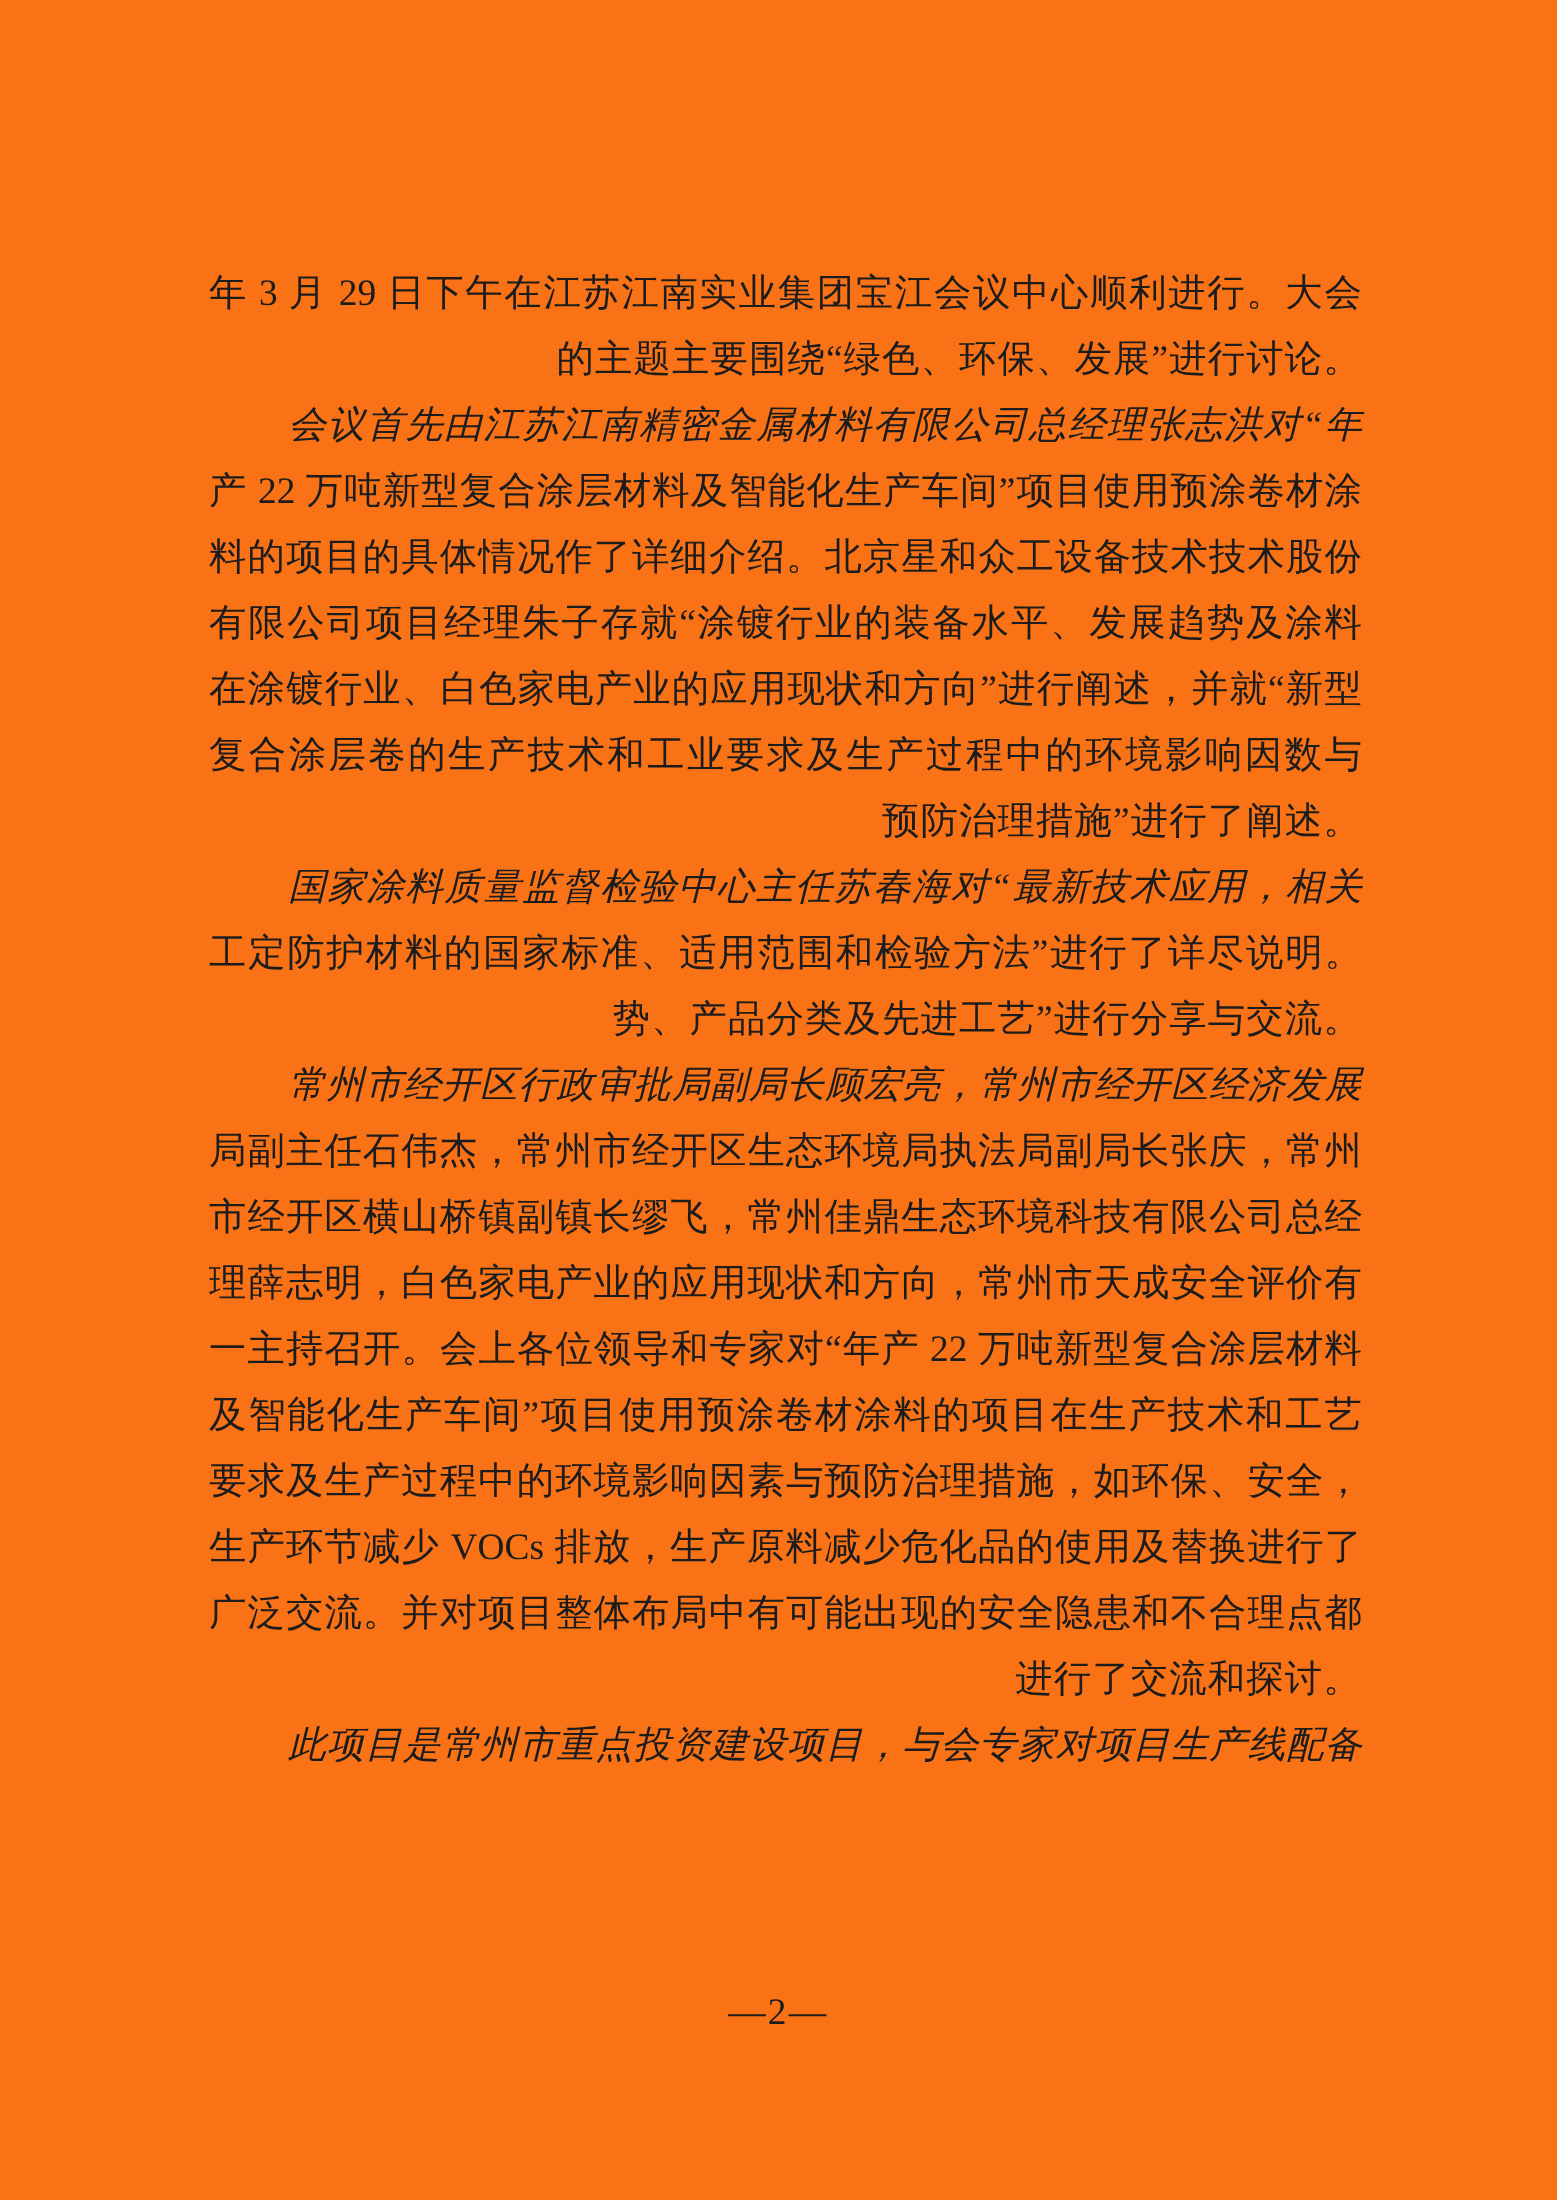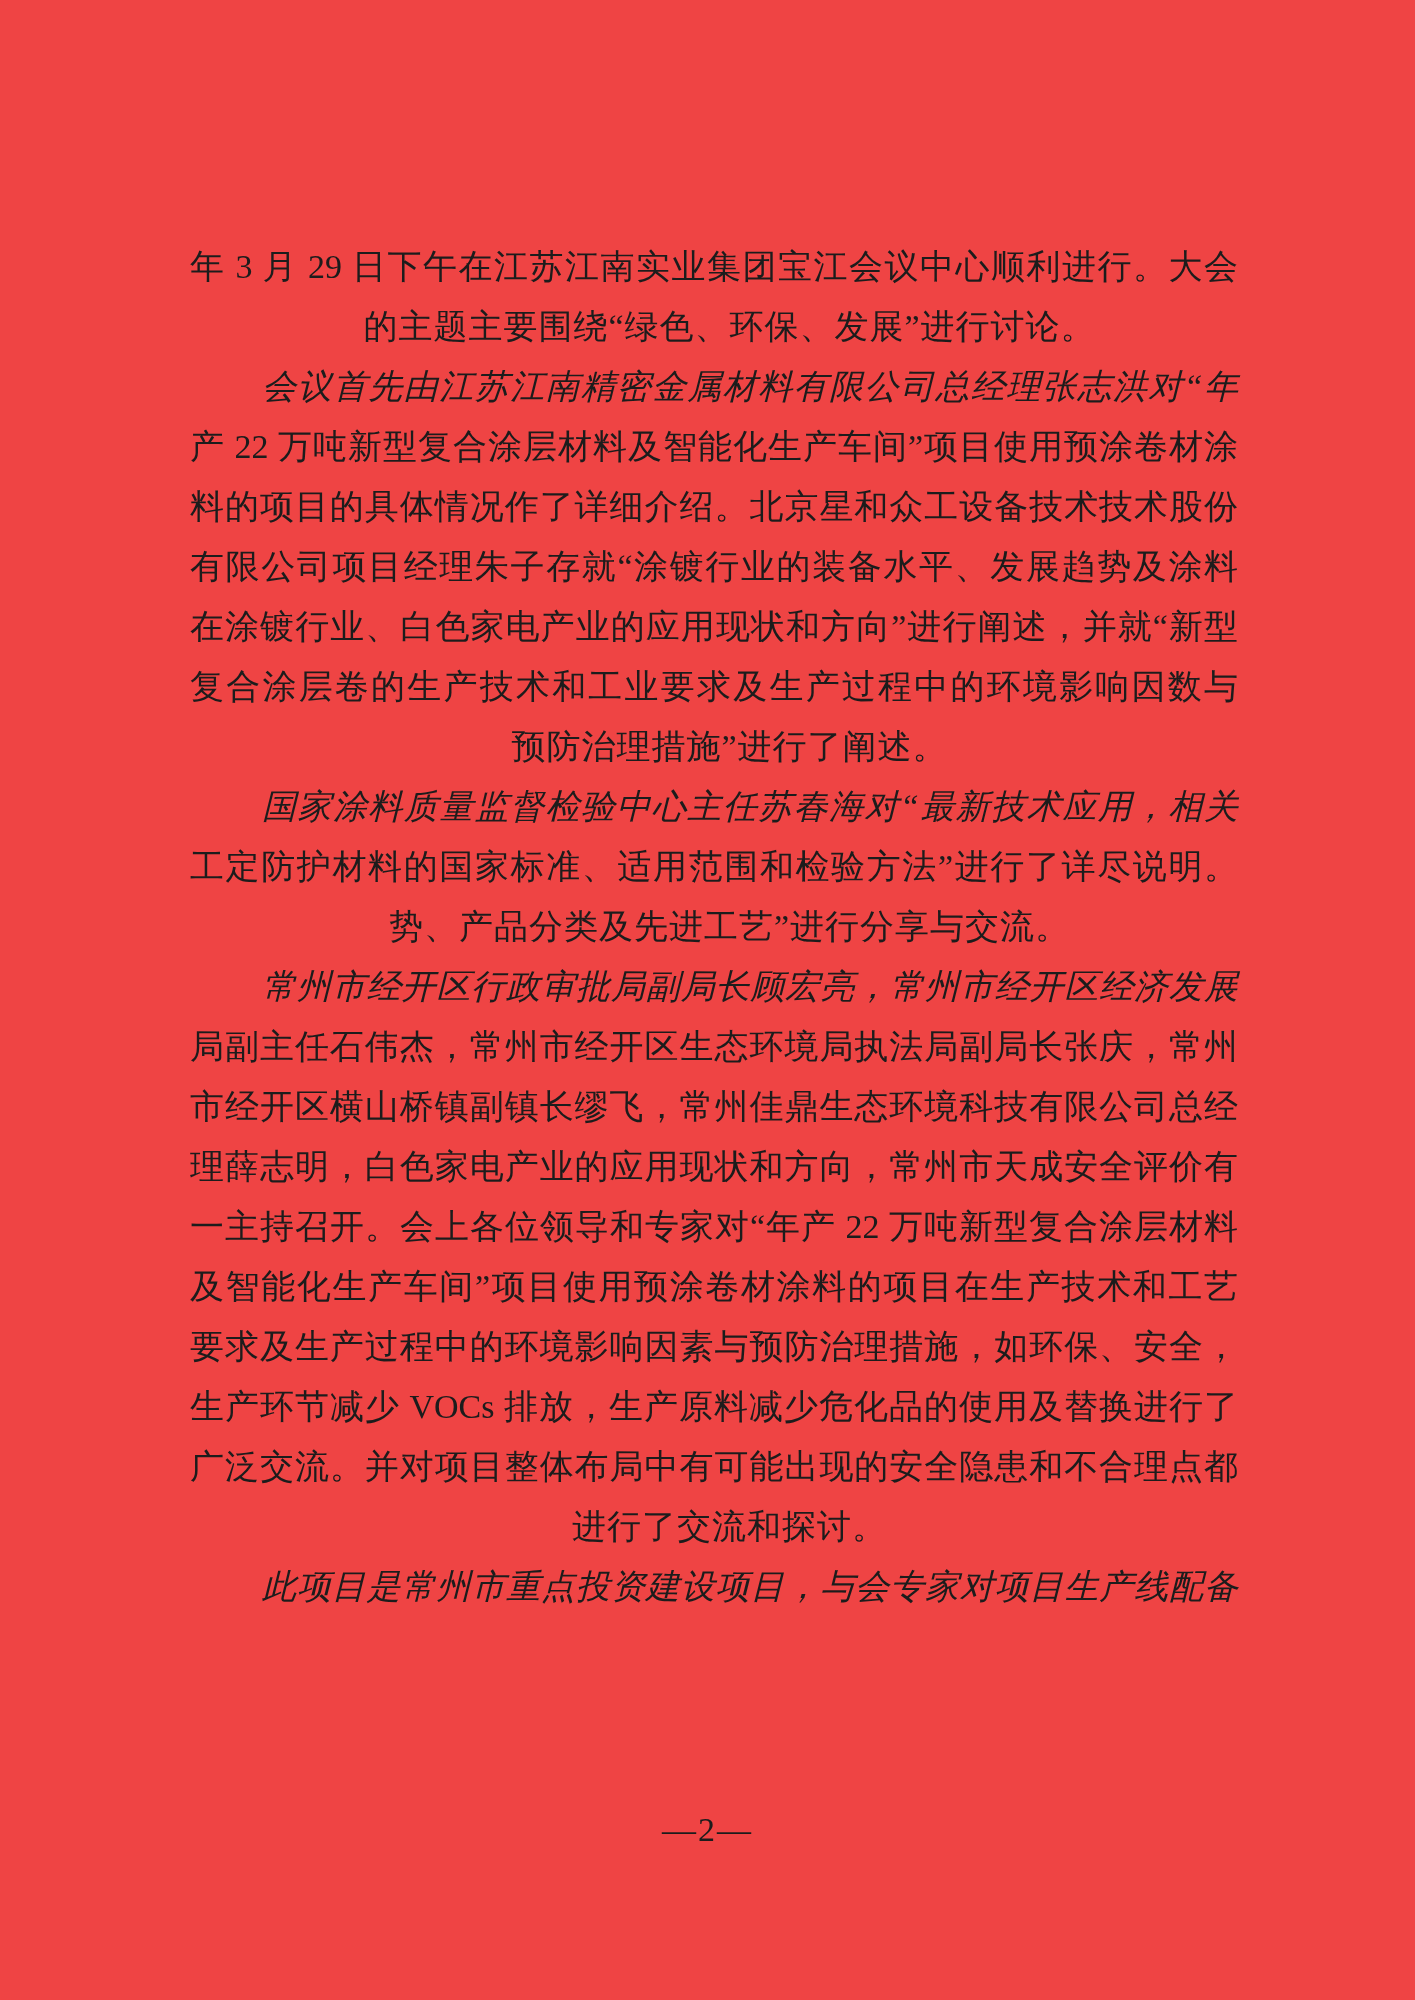--- a/index.html
+++ b/index.html
@@ -4,42 +4,42 @@
 <style>
   html, body {
     margin: 0;
     padding: 0;
     background: #ffffff;
   }
   .page {
     position: relative;
     width: 1415px;
     height: 2000px;
-    background: #ef4444;
+    background: #f97316;
     overflow: hidden;
     font-family: "Liberation Serif", "DejaVu Serif", serif;
     color: #1c1c1c;
   }
   .doc-body {
     position: absolute;
     left: 190px;
     top: 237px;
     width: 1048px;
     font-size: 34px;
     line-height: 60px;
   }
   .line {
     height: 60px;
     white-space: normal;
     text-align: justify;
     text-align-last: justify;
     text-justify: inter-character;
   }
   .line.left {
-    text-align: center;
+    text-align: right;
     text-align-last: auto;
     letter-spacing: 1px;
     margin-left: 31px;
   }
   .line.indent {
     text-indent: 72px;
     font-style: italic;
   }
   .page-footer {
     position: absolute;

